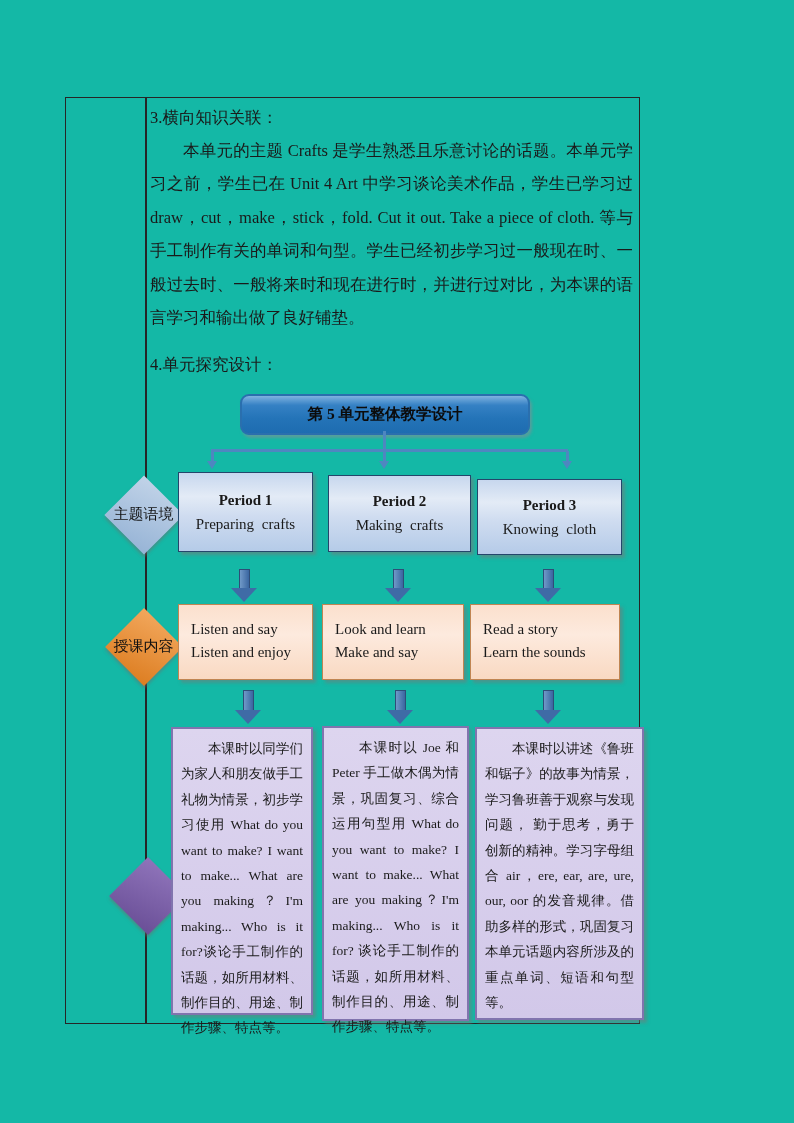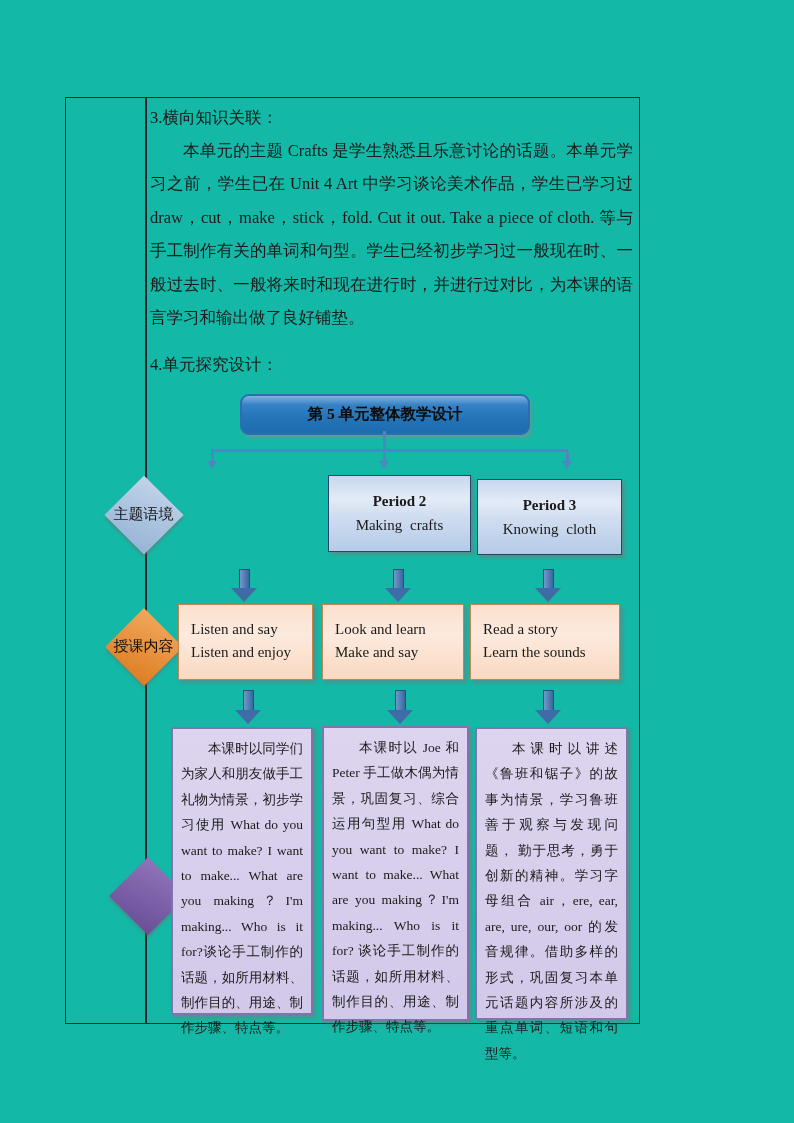--- a/index.html
+++ b/index.html
@@ -68,20 +68,24 @@
   <div class="conn-arrowhead" style="left:562px;top:461px;"></div>
 
   <div class="diamond-outer" style="left:104px;top:475px;width:79px;height:79px;">
     <div class="diamond-shape" style="width:56px;height:56px;background:linear-gradient(160deg,#c1d3e8,#97b4d6);"></div>
     <div class="diamond-label">
       <span>主题</span>
       <span>语境</span>
     </div>
   </div>
 
+  <div class="pbox" style="left:178px;top:472px;width:133px;height:78px;">
+    <div class="t1">Period 1</div>
+    <div class="t2">Preparing crafts</div>
+  </div>
   <div class="pbox" style="left:328px;top:475px;width:141px;height:75px;">
     <div class="t1">Period 2</div>
     <div class="t2">Making crafts</div>
   </div>
   <div class="pbox" style="left:477px;top:479px;width:143px;height:74px;">
     <div class="t1">Period 3</div>
     <div class="t2">Knowing cloth</div>
   </div>
 
   <div class="barrow" style="left:231px;top:569px;">
@@ -130,15 +134,15 @@
     <div class="shaft" style="height:19px;"></div>
       <div class="head"></div>
   </div>
 
   <div class="diamond-outer" style="left:109px;top:857px;width:77px;height:77px;">
     <div class="diamond-shape" style="width:55px;height:55px;background:linear-gradient(160deg,#8f74ba,#6a4f97);"></div>
   </div>
 
   <div class="vbox" style="left:171px;top:727px;width:142px;height:288px;">本课时以同学们为家人和朋友做手工礼物为情景，初步学习使用 What do you want to make? I want to make... What are you making？I'm making... Who is it for?谈论手工制作的话题，如所用材料、制作目的、用途、制作步骤、特点等。</div>
   <div class="vbox" style="left:322px;top:726px;width:147px;height:295px;">本课时以 Joe 和 Peter 手工做木偶为情景，巩固复习、综合运用句型用 What do you want to make? I want to make... What are you making？I'm making... Who is it for? 谈论手工制作的话题，如所用材料、制作目的、用途、制作步骤、特点等。</div>
-  <div class="vbox" style="left:475px;top:727px;width:153px;height:293px;">本课时以讲述《鲁班和锯子》的故事为情景，学习鲁班善于观察与发现问题， 勤于思考，勇于创新的精神。学习字母组合 air，ere, ear, are, ure, our, oor 的发音规律。借助多样的形式，巩固复习本单元话题内容所涉及的重点单词、短语和句型等。</div>
+  <div class="vbox" style="left:475px;top:727px;width:169px;height:293px;">本课时以讲述《鲁班和锯子》的故事为情景，学习鲁班善于观察与发现问题， 勤于思考，勇于创新的精神。学习字母组合 air，ere, ear, are, ure, our, oor 的发音规律。借助多样的形式，巩固复习本单元话题内容所涉及的重点单词、短语和句型等。</div>
 
 </div>
 
 </body></html>

